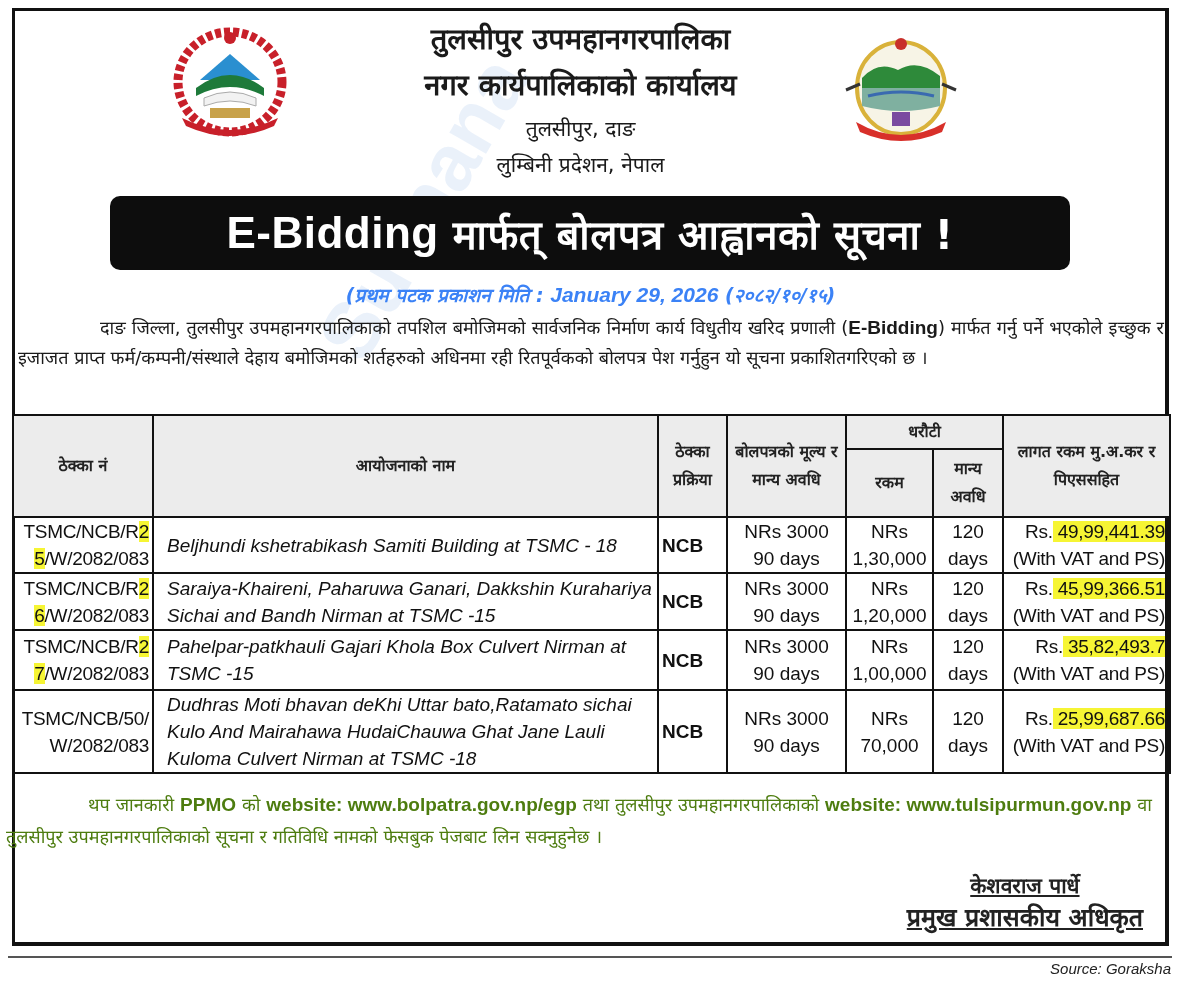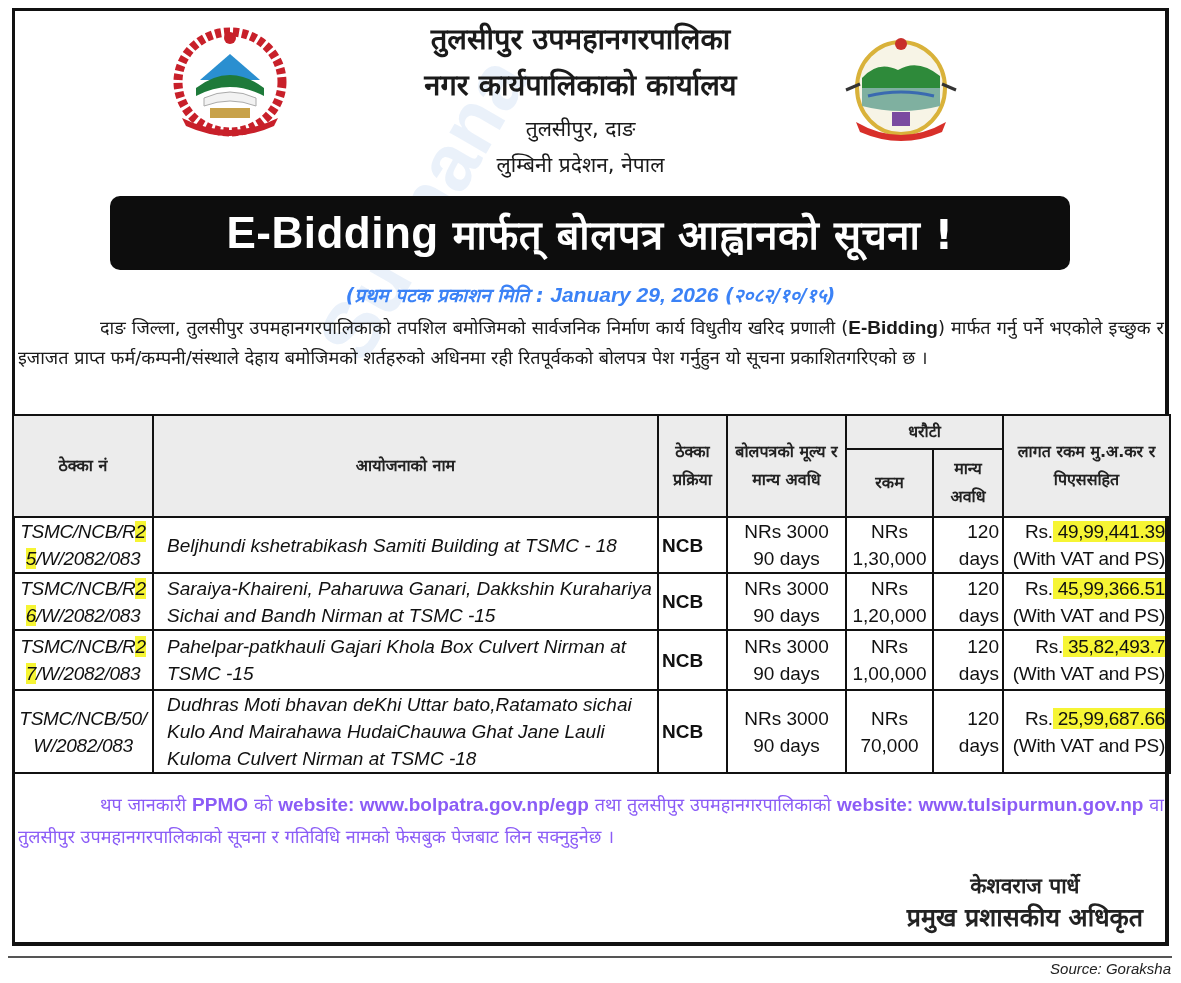--- a/index.html
+++ b/index.html
@@ -44,35 +44,35 @@
   .intro b { font-family: "Liberation Sans", sans-serif; font-size: 19px; }
 
   
   table.bids {
     position: absolute; left: 12px; top: 414px; width: 1157px;
     border-collapse: collapse; table-layout: fixed;
   }
   table.bids th, table.bids td { border: 2px solid #111; vertical-align: middle; }
   table.bids thead th { background: #ececec; font-size: 16px; font-weight: bold; text-align: center; color: #222; line-height: 28px; padding: 0 2px; }
   table.bids tbody td { font-family: "Liberation Sans", sans-serif; font-size: 19px; line-height: 27px; color: #111; padding: 0 3px; overflow: hidden; }
-  table.bids td.num { text-align: center; letter-spacing: -0.3px; font-style: italic; }
+  table.bids td.num { text-align: right; letter-spacing: -0.3px; }
   table.bids td.name { font-style: italic; padding-left: 13px; }
   table.bids td.proc { font-weight: bold; text-align: left; margin-left: 28px; }
   table.bids td.fee, table.bids td.amt { text-align: center; }
-  table.bids td.val { text-align: right; }
+  table.bids td.val { text-align: center; }
   table.bids td.cost { text-align: right; padding-right: 4px; letter-spacing: -0.3px; }
   .hl { background: #f6f534; }
 
   .footer-note {
-    position: absolute; left: 18px; top: 789px; width: 1146px;
-    font-size: 18px; line-height: 32px; text-align: justify; color: #8b5cf6; text-indent: 82px;
+    position: absolute; left: 6px; top: 789px; width: 1146px;
+    font-size: 18px; line-height: 32px; text-align: justify; color: #4d7c0f; text-indent: 82px;
   }
   .footer-note b { font-family: "Liberation Sans", sans-serif; font-size: 19px; }
 
-  .sign { position: absolute; right: 38px; top: 870px; text-align: center; font-weight: bold; color: #222; }
+  .sign { position: absolute; right: 38px; top: 870px; text-align: center; font-weight: bold; color: #222; text-decoration: underline; }
   .sign .name { font-size: 21px; line-height: 32px; }
   .sign .role { font-size: 25px; line-height: 32px; }
 
   .watermark {
     position: absolute; left: 300px; top: 330px; font-family: "Liberation Sans", sans-serif; font-weight: bold;
     font-size: 80px; color: rgba(90,150,220,0.13); transform: rotate(-60deg); transform-origin: left top; pointer-events: none;
   }
 </style>
 </head>
 <body>

